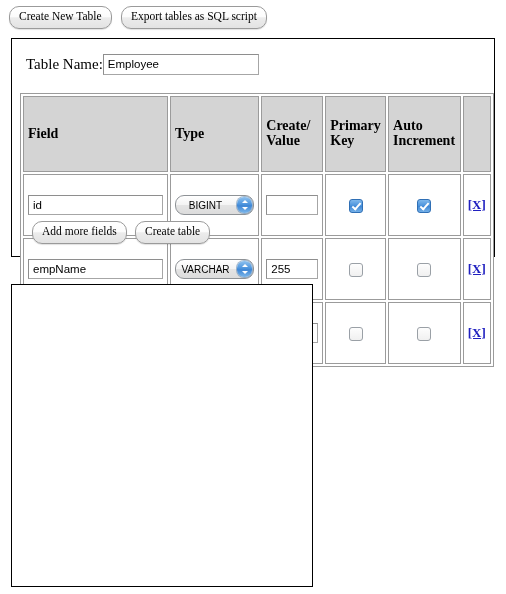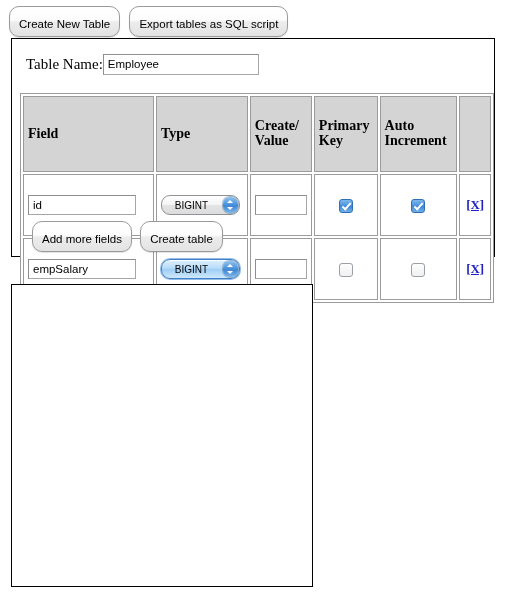--- a/index.html
+++ b/index.html
@@ -17,25 +17,25 @@
     overflow: hidden;
   }
 
   
   .aqua-btn {
     display: inline-block;
     border: 1px solid #9a9a9a;
     border-radius: 10px;
     background: linear-gradient(to bottom, #ffffff 0%, #fcfcfc 45%, #ececec 52%, #e3e3e3 100%);
     box-shadow: 0 1px 0 rgba(255,255,255,0.9) inset, 0 1px 1px rgba(0,0,0,0.12);
-    font-family: Liberation Sans, sans-serif;
+    font-family: Liberation Serif, serif;
     font-size: 11.5px;
     line-height: 1;
     color: #000;
-    padding: 12px 9px 5px 9px;
+    padding: 4px 9px 5px 9px;
     cursor: default;
     white-space: nowrap;
     vertical-align: top;
   }
 
   
   #toolbar {
     position: absolute;
     left: 9px;
     top: 6px;
@@ -116,21 +116,21 @@
   }
   th.col-field   { width: 126px; }
   th.col-type    { width: 83px;  }
   th.col-len     { width: 52px;  }
   th.col-pk      { width: 55px;  }
   th.col-ai      { width: 70px;  }
   th.col-del     { width: 23px;  }
   #fields-table td { height: 24px; }
   td.cell-center { text-align: center; }
 
-  .field-input { width: 108px; height: 20px; }
+  .field-input { width: 135px; height: 20px; }
   .len-input   { width: 52px;  height: 20px; }
 
   
   .aqua-select {
     position: relative;
     display: inline-block;
     width: 79px;
     height: 20px;
     border: 1px solid #8e9296;
     border-radius: 9px;
@@ -286,20 +286,28 @@
     <tbody id="fields-table-body">
         <tr>
           <td><input type="text" class="txt-input field-input" value="id" style=""></td>
           <td><span class="aqua-select"><span class="sel-label">BIGINT</span><span class="sel-stepper"></span></span></td>
           <td><input type="text" class="txt-input len-input" value="" style=""></td>
           <td class="cell-center"><span class="aqua-check checked"></span></td>
           <td class="cell-center"><span class="aqua-check checked"></span></td>
           <td class="cell-center"><span class="del-link">[X]</span></td>
         </tr>
         <tr>
+          <td><input type="text" class="txt-input field-input" value="empName" style=""></td>
+          <td><span class="aqua-select"><span class="sel-label">VARCHAR</span><span class="sel-stepper"></span></span></td>
+          <td><input type="text" class="txt-input len-input" value="255" style=""></td>
+          <td class="cell-center"><span class="aqua-check"></span></td>
+          <td class="cell-center"><span class="aqua-check"></span></td>
+          <td class="cell-center"><span class="del-link">[X]</span></td>
+        </tr>
+        <tr>
           <td><input type="text" class="txt-input field-input" value="empSalary" style=""></td>
           <td><span class="aqua-select focused"><span class="sel-label">BIGINT</span><span class="sel-stepper"></span></span></td>
           <td><input type="text" class="txt-input len-input" value="" style=""></td>
           <td class="cell-center"><span class="aqua-check"></span></td>
           <td class="cell-center"><span class="aqua-check"></span></td>
           <td class="cell-center"><span class="del-link">[X]</span></td>
         </tr>
       </tbody>
   </table>
 

